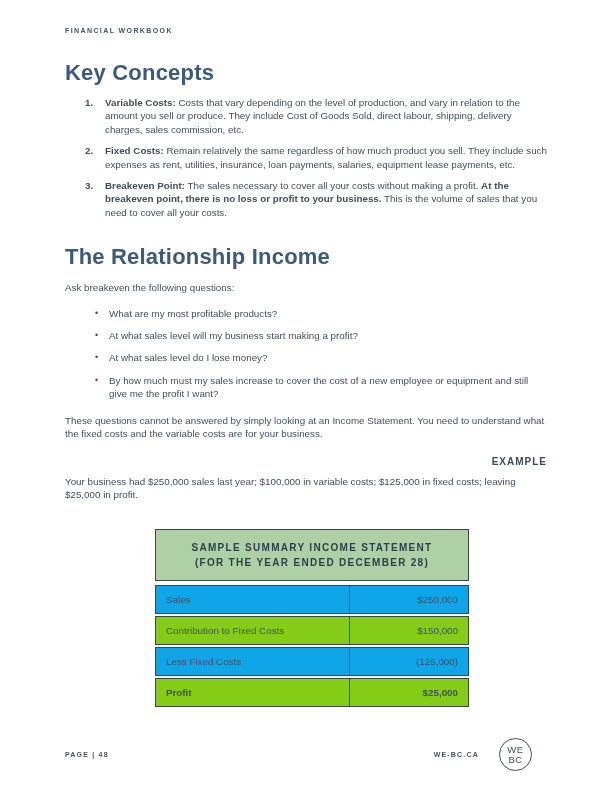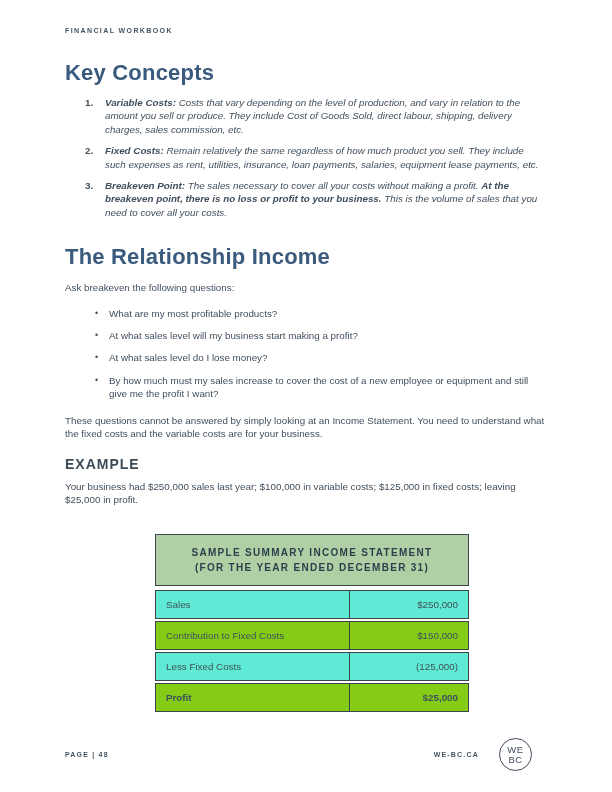--- a/index.html
+++ b/index.html
@@ -25,50 +25,50 @@
     letter-spacing:0.2px;
   }
   .title-key { margin-top:26px; }
   .title-rel { margin-top:25px; }
 
   .body-text { font-size:9.8px; line-height:13.4px; color:#414f5d; }
 
   ol.concepts { list-style:none; margin-top:10px; padding-left:20px; }
   ol.concepts li { display:flex; margin-bottom:8px; }
   .num { font-weight:bold; width:20px; flex:0 0 20px; }
-  .li-body { flex:1; max-width:442px;font-style:italic; }
+  .li-body { flex:1; max-width:442px; }
 
   .intro { margin-top:11px; }
 
   ul.questions { list-style:none; margin-top:12px; padding-left:30px; }
   ul.questions li { display:flex; margin-bottom:9px; }
   .bullet { width:14px; flex:0 0 14px; font-size:9px; color:#414f5d; }
   .q-text { flex:1; max-width:430px; }
 
   .after-questions { margin-top:13px; max-width:482px; }
 
   h3.example-heading {
-    margin-top:15px; font-size:14px; font-weight:bold;
-    letter-spacing:1px; color:#3c4a58;
+    margin-top:15px; font-size:10px; font-weight:bold;
+    letter-spacing:1px; color:#3c4a58;text-align:right;
   }
   .example-para { margin-top:8px; max-width:482px; }
 
   .income-table { width:314px; margin:28px 0 0 90px; }
   .table-header {
     background:#aed0a4;
     border:1px solid #3e444b;
     text-align:center;
     padding:10px 6px;
     font-size:10px; font-weight:bold; letter-spacing:1.3px;
     color:#2e3e4d; line-height:15px;
     margin-bottom:4px;
   }
   .trow {
     display:flex; border:1px solid #3e444b; margin-top:2px;
-    background:#5eead4; font-size:9.8px; align-items:stretch;
+    background:#0ea5e9; font-size:9.8px; align-items:stretch;
   }
   .trow.tinted { background:#84cc16; }
   .trow.profit-row { font-weight:bold; }
   .tlabel { flex:1; padding:8px 10px; border-right:1px solid #3e444b; }
   .tamount { width:118px; flex:0 0 118px; text-align:right; padding:8px 10px; }
 
   .footer {
     position:absolute; left:65px; right:80px; top:738px;
     display:flex; justify-content:space-between; align-items:center;
   }
@@ -131,21 +131,21 @@
 
     <p class="body-text after-questions">These questions cannot be answered by simply looking at an Income Statement. You need to understand what the fixed costs and the variable costs are for your business.</p>
 
     <h3 class="example-heading">EXAMPLE</h3>
 
     <p class="body-text example-para">Your business had $250,000 sales last year; $100,000 in variable costs; $125,000 in fixed costs; leaving $25,000 in profit.</p>
 
     <div class="income-table">
       <div class="table-header">
         <div>SAMPLE SUMMARY INCOME STATEMENT</div>
-        <div>(FOR THE YEAR ENDED DECEMBER 31)</div>
+        <div>(FOR THE YEAR ENDED DECEMBER 28)</div>
       </div>
       <div class="trow">
         <div class="tlabel">Sales</div>
         <div class="tamount">$250,000</div>
       </div>
       <div class="trow tinted">
         <div class="tlabel">Contribution to Fixed Costs</div>
         <div class="tamount">$150,000</div>
       </div>
       <div class="trow">

